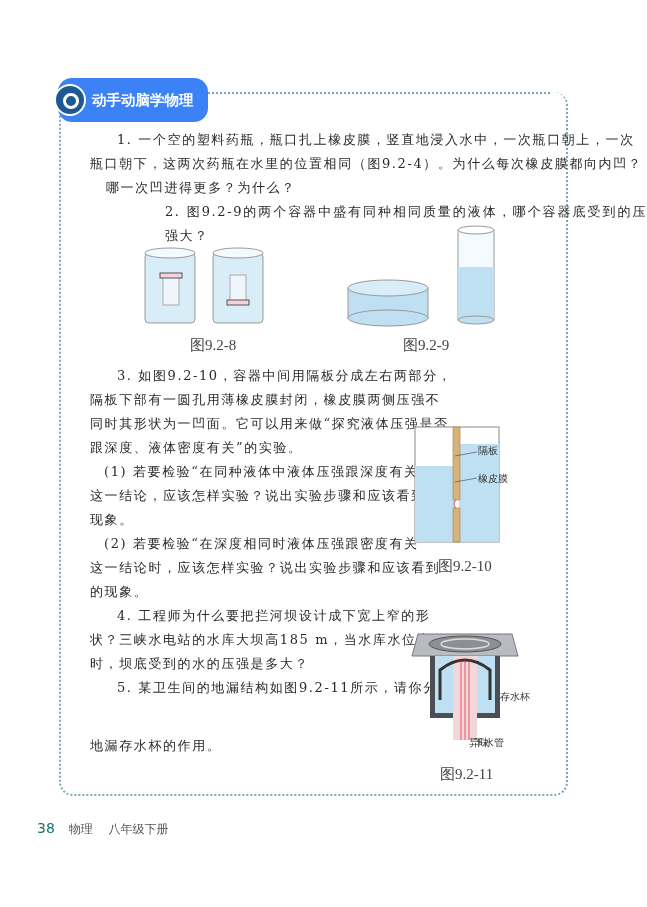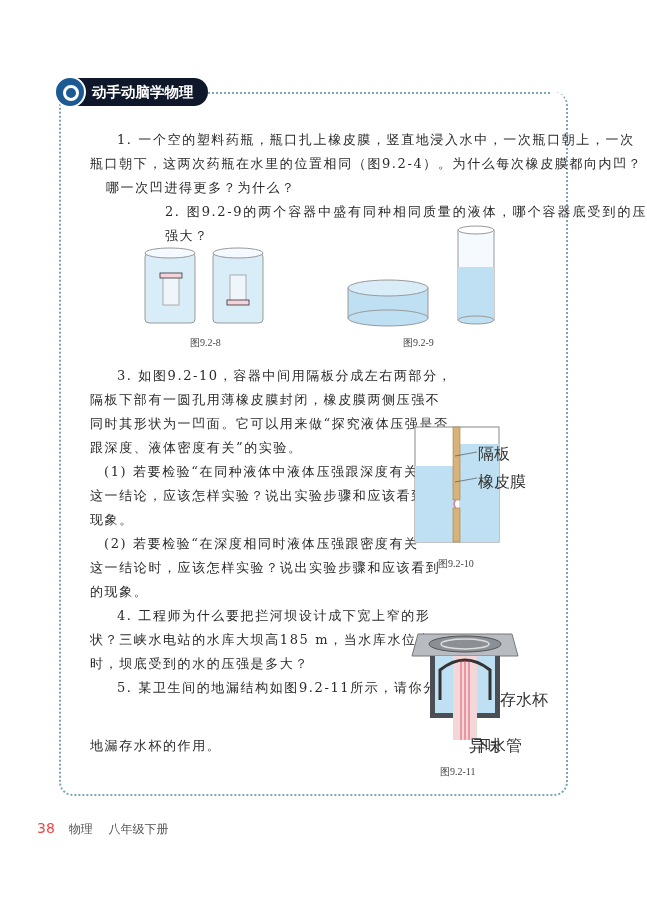--- a/index.html
+++ b/index.html
@@ -1,29 +1,29 @@
 <!DOCTYPE html>
 <html><head>
 <meta charset="utf-8">
 <style>
   html,body{margin:0;padding:0;background:#fff;}
   body{width:647px;height:907px;position:relative;overflow:hidden;
        font-family:"DejaVu Serif","Liberation Serif",serif;color:#2a2a2a;}
   .frame{position:absolute;left:59px;top:92px;width:505px;height:702px;
          border:2px dotted #7aa7b8;border-radius:14px;border-top:none;}
   .frame-top{position:absolute;left:205px;top:92px;width:345px;height:0;border-top:2px dotted #7aa7b8;}
-  .badge{position:absolute;left:58px;top:78px;height:28px;width:150px;background:#0f172a;border-radius:14px;
+  .badge{position:absolute;left:58px;top:78px;height:44px;width:150px;background:#3b82f6;border-radius:14px;
          display:flex;align-items:center;color:#fff;font-family:"DejaVu Sans","Liberation Sans",sans-serif;font-size:14.5px;font-weight:bold;}
   .badge-icon{width:32px;height:32px;border-radius:50%;background:#1d5a94;position:relative;margin-left:-4px;margin-right:6px;border:2px solid #fff;box-sizing:border-box;}
   .badge-icon::after{content:"";position:absolute;left:7px;top:7px;width:10px;height:10px;border:3px solid #fff;border-radius:50%;}
   .p{position:absolute;font-size:13px;line-height:24px;letter-spacing:1.6px;text-align:justify;}
-  .cap{position:absolute;font-size:10px;color:#444;font-family:"Liberation Serif",serif;}
-  .lbl{position:absolute;font-size:16px;color:#333;}
+  .cap{position:absolute;font-size:15px;color:#444;font-family:"Liberation Serif",serif;}
+  .lbl{position:absolute;font-size:10px;color:#333;}
   .footer{position:absolute;left:37px;top:820px;font-family:"DejaVu Sans","Liberation Sans",sans-serif;color:#555;font-size:12px;}
-  .footer .num{font-size:14px;color:#ef4444;margin-right:10px;}
+  .footer .num{font-size:14px;color:#0f766e;margin-right:10px;}
   .footer span{margin-right:12px;}
 </style>
 </head>
 <body>
 
 <div class="frame"></div>
 <div class="frame-top"></div>
 
 <div class="badge">
   <span class="badge-icon"></span>

